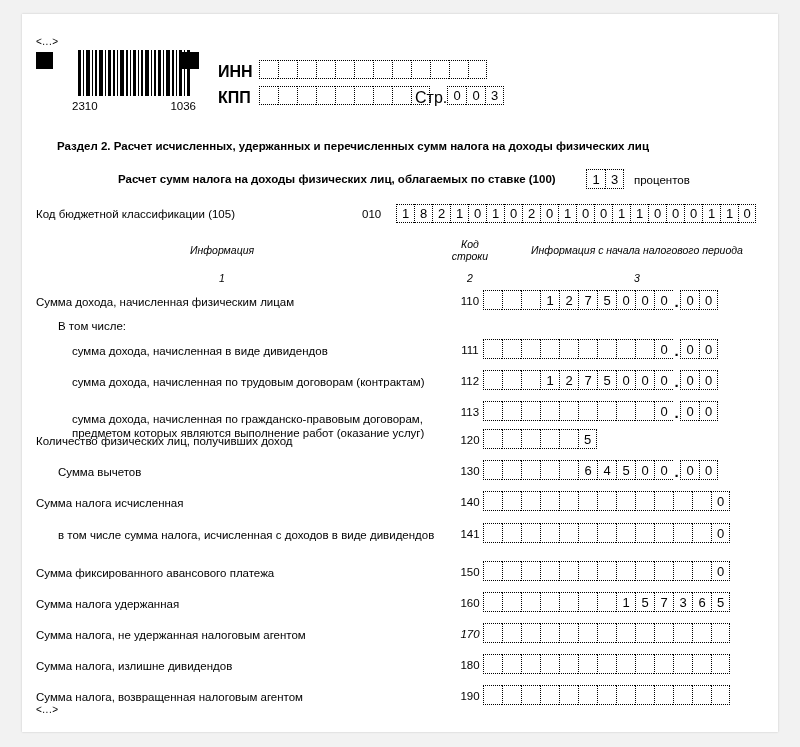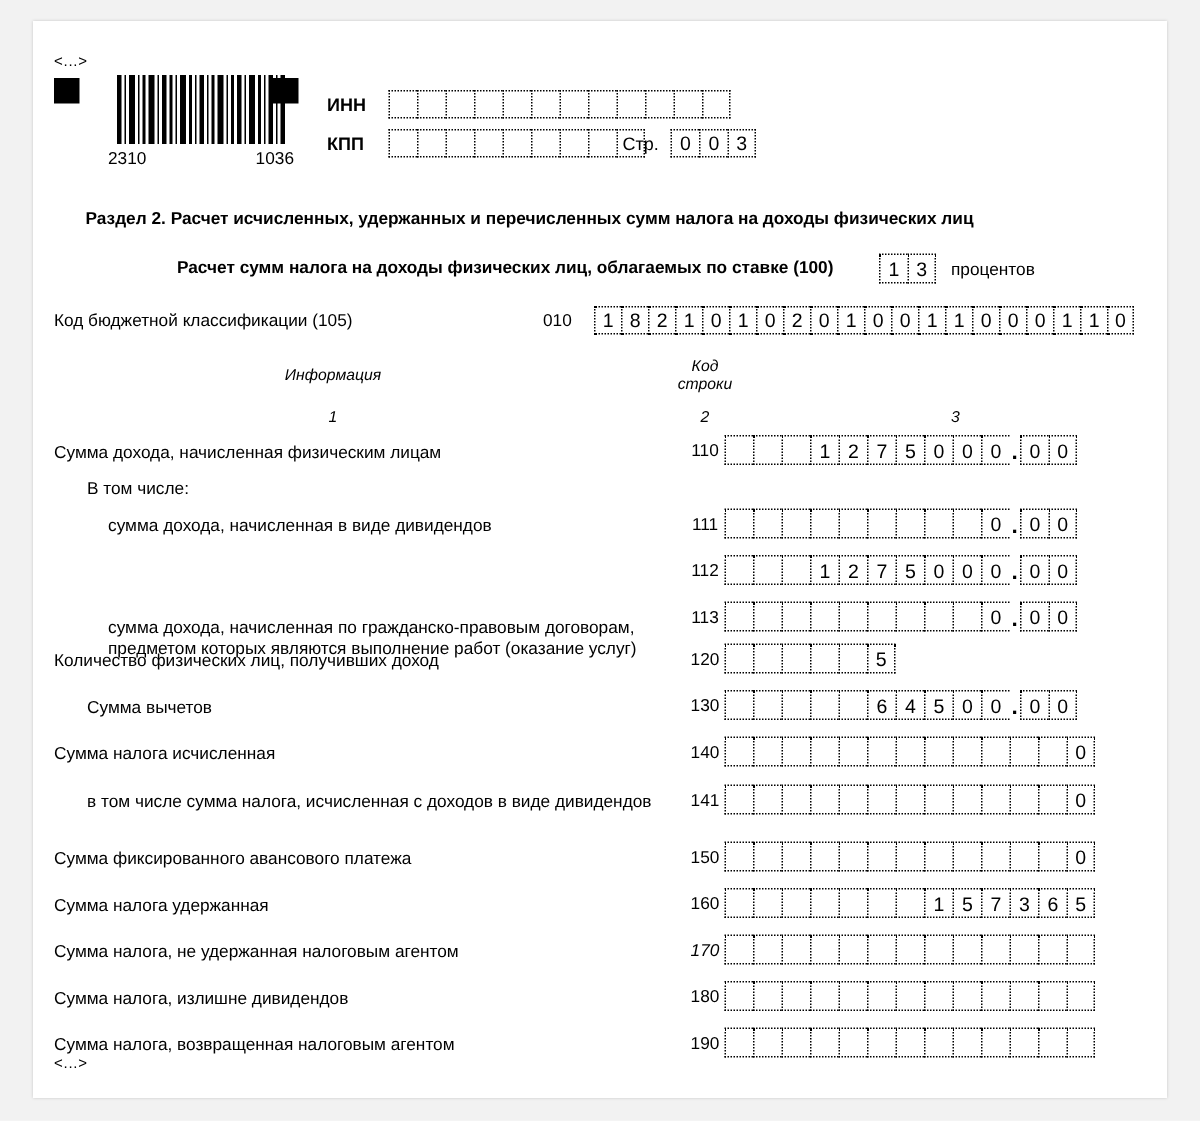--- a/index.html
+++ b/index.html
@@ -70,21 +70,21 @@
     top: 86px;
     width: 124px;
     font-size: 11.5px;
     display: flex;
     justify-content: space-between;
     color: #000;
   }
 
   .hdr-label {
     position: absolute;
-    font-size: 12px;
+    font-size: 16px;
     font-weight: bold;
     color: #000;
   }
 
   
   .cells {
     position: absolute;
     display: flex;
   }
   .cell {
@@ -292,20 +292,21 @@
       <div class="cell" style="width:18px;">0</div>
       <div class="cell" style="width:18px;">0</div>
       <div class="cell" style="width:18px;">1</div>
       <div class="cell" style="width:18px;">1</div>
       <div class="cell" style="width:18px;">0</div>
     </div>
 
     <div class="col-head" style="left:140px; top:230px; width:120px;">Информация</div>
     <div class="col-head" style="left:418px; top:224px; width:60px;">Код</div>
     <div class="col-head" style="left:418px; top:236px; width:60px;">строки</div>
+    <div class="col-head" style="left:480px; top:230px; width:270px;">Информация с начала налогового периода</div>
 
     <div class="col-num" style="left:160px; top:258px; width:80px;">1</div>
     <div class="col-num" style="left:418px; top:258px; width:60px;">2</div>
     <div class="col-num" style="left:480px; top:258px; width:270px;">3</div>
 
     <div class="row-label" style="left:14px; top:281px;">Сумма дохода, начисленная физическим лицам</div>
     <div class="row-code" style="left:428px; top:281px;">110</div>
     <div class="cells" style="left:461px; top:276px; height:20px;">
       <div class="cell" style="width:19px;"></div>
       <div class="cell" style="width:19px;"></div>
@@ -335,20 +336,21 @@
       <div class="cell" style="width:19px;"></div>
       <div class="cell" style="width:19px;"></div>
       <div class="cell" style="width:19px;"></div>
       <div class="cell" style="width:19px;"></div>
       <div class="cell" style="width:19px;">0</div>
       <div class="cell sep">.</div>
       <div class="cell" style="width:19px;">0</div>
       <div class="cell" style="width:19px;">0</div>
     </div>
 
+    <div class="row-label" style="left:50px; top:361px;">сумма дохода, начисленная по трудовым договорам (контрактам)</div>
     <div class="row-code" style="left:428px; top:361px;">112</div>
     <div class="cells" style="left:461px; top:356px; height:20px;">
       <div class="cell" style="width:19px;"></div>
       <div class="cell" style="width:19px;"></div>
       <div class="cell" style="width:19px;"></div>
       <div class="cell" style="width:19px;">1</div>
       <div class="cell" style="width:19px;">2</div>
       <div class="cell" style="width:19px;">7</div>
       <div class="cell" style="width:19px;">5</div>
       <div class="cell" style="width:19px;">0</div>

